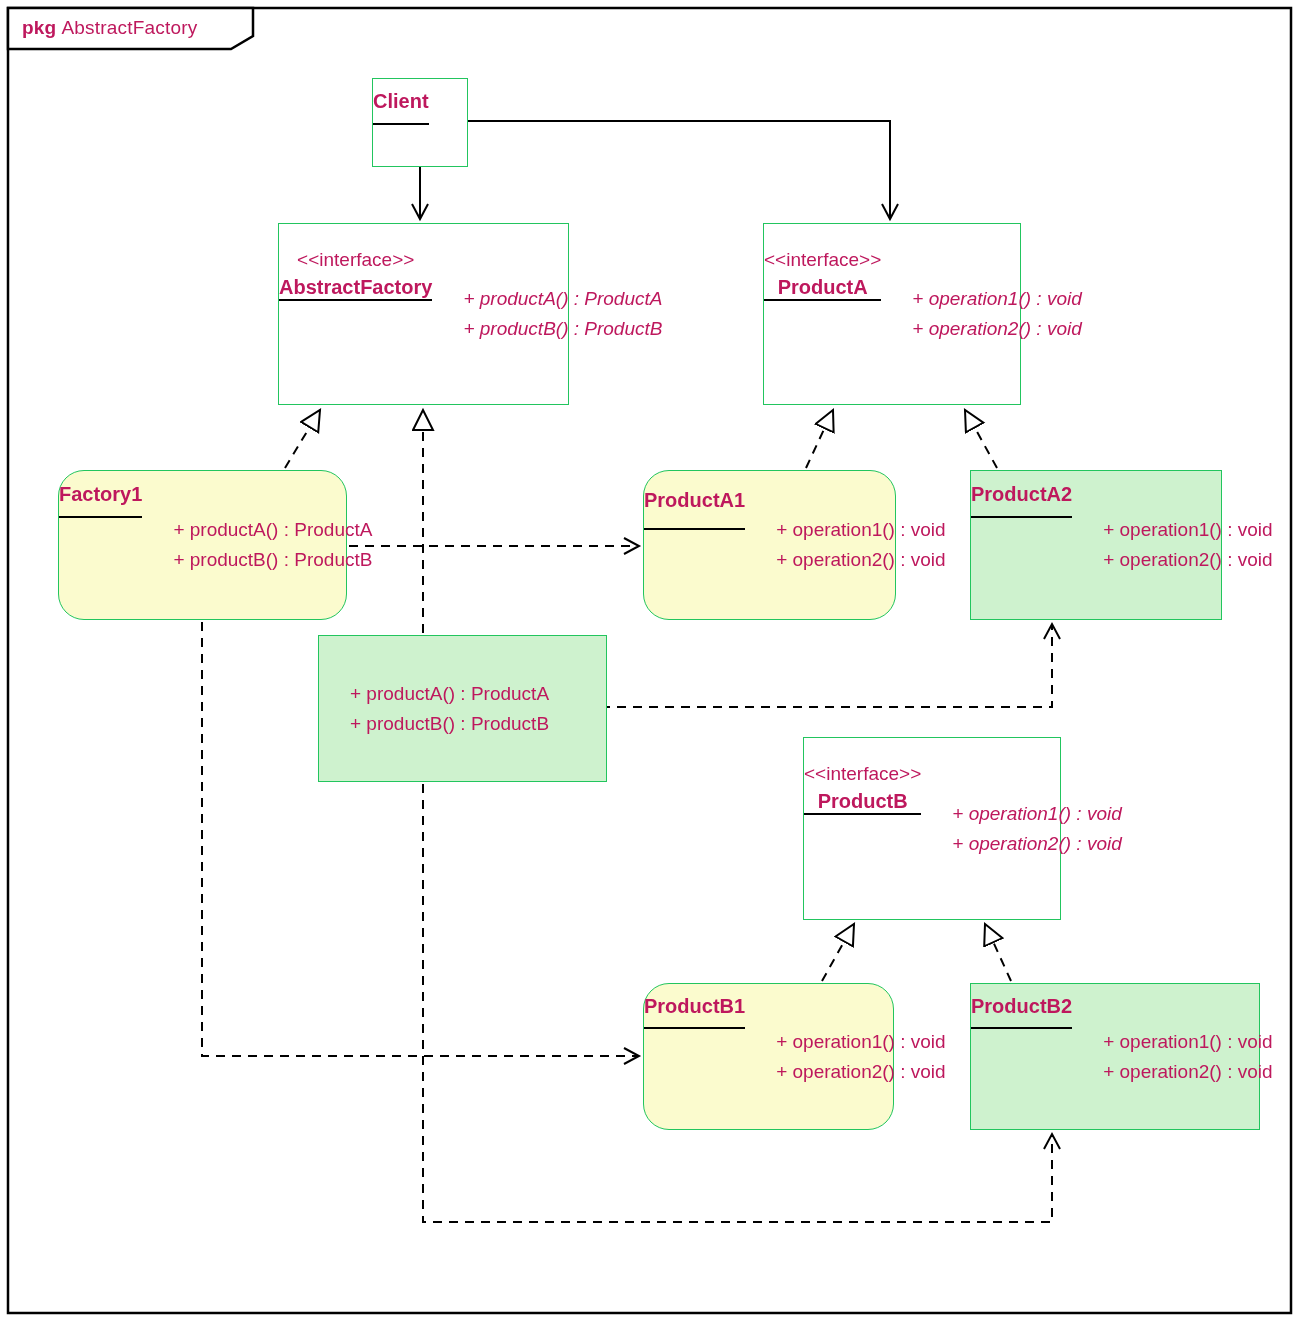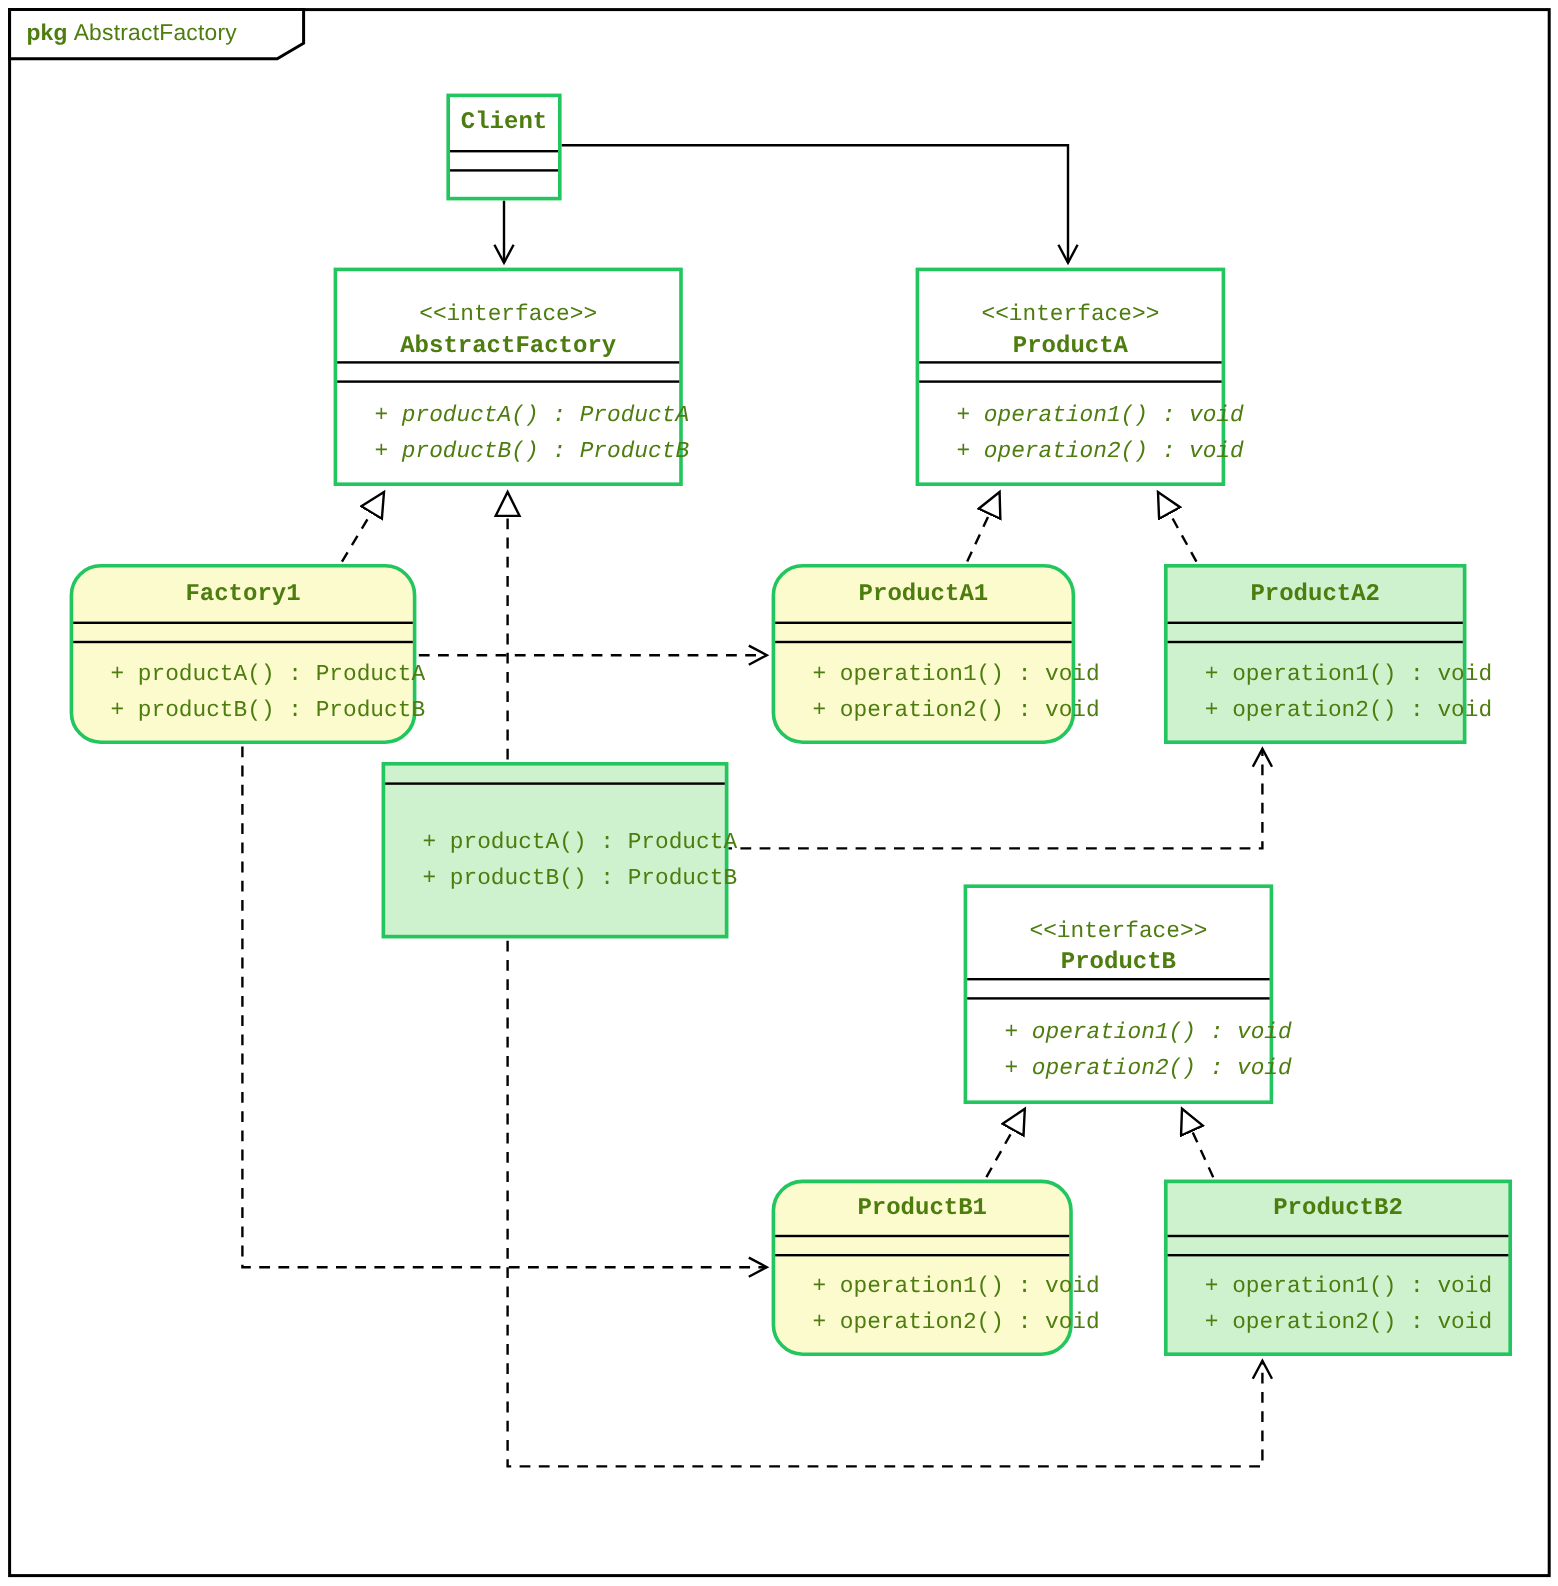--- a/index.html
+++ b/index.html
@@ -1,28 +1,28 @@
 <!DOCTYPE html>
 <html><head>
 <meta charset="utf-8">
 <style>
   html,body{margin:0;padding:0;background:#fff;}
   .stage{
     position:relative;width:1298px;height:1322px;background:var(--background,#fff);
-    font-family:"Liberation Sans", sans-serif;color:#4d7c0f;overflow:hidden;
+    font-family:"Liberation Sans", sans-serif;color:#be185d;overflow:hidden;
   }
   .layer{position:absolute;left:0;top:0;width:1298px;height:1322px;}
   .connectors{z-index:3;pointer-events:none;}
   .frame-tab-text{
     position:absolute;left:22px;top:17px;z-index:2;font-size:19px;letter-spacing:0.2px;
   }
   .frame-tab-text .kw{font-weight:bold;margin-right:5px;}
   .cls{
-    position:absolute;z-index:4;box-sizing:border-box;border:3px solid #22c55e;background:#fff;
-    display:flex;flex-direction:column;font-family:Liberation Mono, monospace;
+    position:absolute;z-index:4;box-sizing:border-box;border:1px solid #22c55e;background:#fff;
+    display:flex;
   }
   .fill-yellow{background:var(--yellow,#FBFBCE);border-radius:26px;}
   .fill-green{background:var(--green,#CEF2CE);margin-left:40px;}
   .hd{
     border-bottom:2px solid #000;display:flex;flex-direction:column;
     align-items:center;justify-content:center;text-align:center;flex:0 0 auto;
     box-sizing:border-box;
   }
   .st{font-size:19px;line-height:26px;margin-top:24px;}
   .nm{font-size:20px;font-weight:bold;line-height:28px;}
@@ -108,21 +108,21 @@
       <div class="nm">Factory1</div>
     </div>
     <div class="at" style="height:16px"></div>
     <div class="op">
       <div>+ productA() : ProductA</div>
       <div>+ productB() : ProductB</div>
     </div>
   </div>
 
   <div class="cls fill-yellow" style="left:643px;top:470px;width:253px;height:150px">
-    <div class="hd" style="height:47px">
+    <div class="hd" style="height:59px">
       <div class="nm">ProductA1</div>
     </div>
     <div class="at" style="height:16px"></div>
     <div class="op">
       <div>+ operation1() : void</div>
       <div>+ operation2() : void</div>
     </div>
   </div>
 
   <div class="cls fill-green" style="left:930px;top:470px;width:252px;height:150px">

